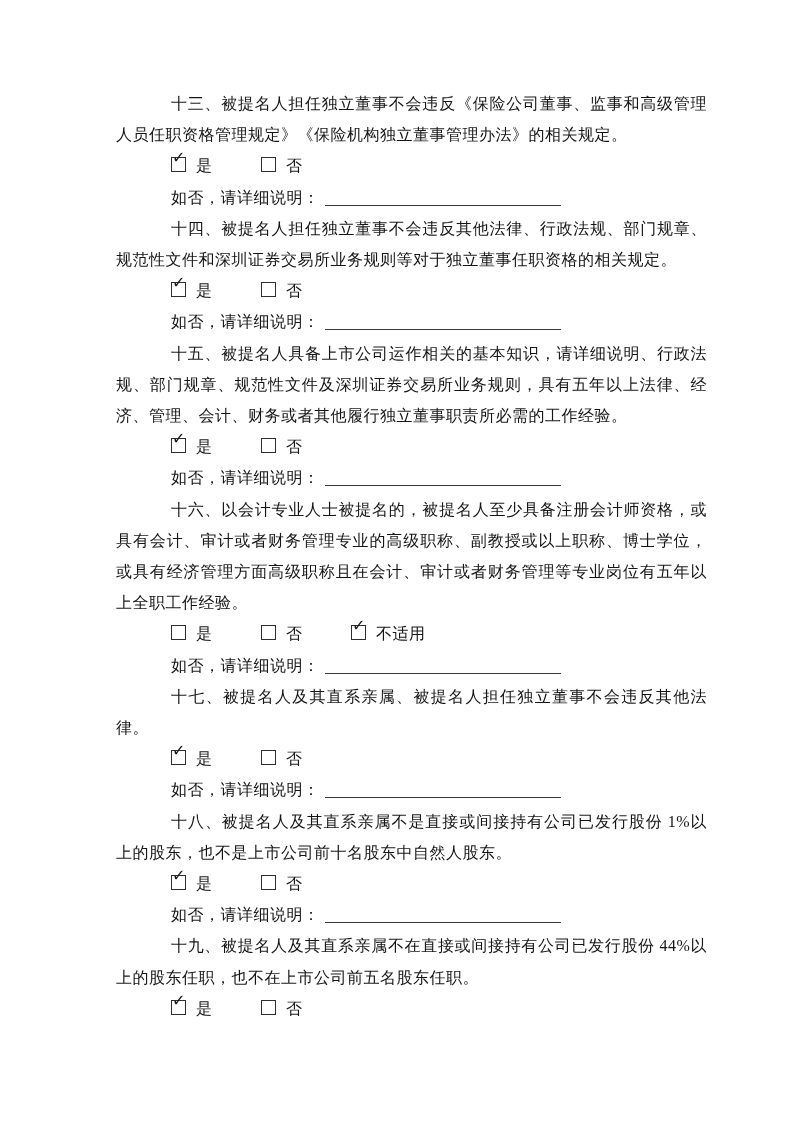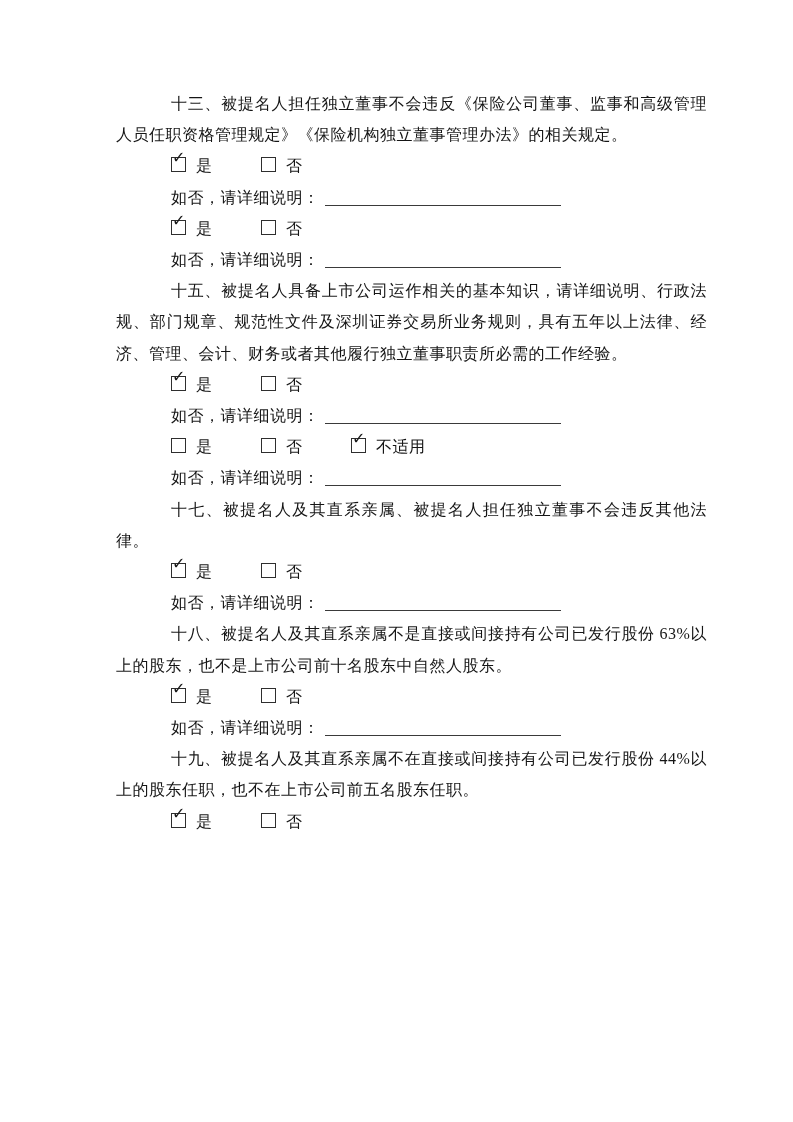--- a/index.html
+++ b/index.html
@@ -69,20 +69,21 @@
     <div class="row">
       <span class="opt" data-checked="true"><span class="cb"><span class="tick">✓</span></span><span>是</span></span>
       <span class="opt" data-checked="false"><span class="cb"></span><span>否</span></span>
     </div>
     <div class="row">
       <span>如否，请详细说明：</span><span class="blank"></span>
     </div>
   </section>
 
   <section>
+    <p class="para">十四、被提名人担任独立董事不会违反其他法律、行政法规、部门规章、规范性文件和深圳证券交易所业务规则等对于独立董事任职资格的相关规定。</p>
     <div class="row">
       <span class="opt" data-checked="true"><span class="cb"><span class="tick">✓</span></span><span>是</span></span>
       <span class="opt" data-checked="false"><span class="cb"></span><span>否</span></span>
     </div>
     <div class="row">
       <span>如否，请详细说明：</span><span class="blank"></span>
     </div>
   </section>
 
   <section>
@@ -90,20 +91,21 @@
     <div class="row">
       <span class="opt" data-checked="true"><span class="cb"><span class="tick">✓</span></span><span>是</span></span>
       <span class="opt" data-checked="false"><span class="cb"></span><span>否</span></span>
     </div>
     <div class="row">
       <span>如否，请详细说明：</span><span class="blank"></span>
     </div>
   </section>
 
   <section>
+    <p class="para">十六、以会计专业人士被提名的，被提名人至少具备注册会计师资格，或具有会计、审计或者财务管理专业的高级职称、副教授或以上职称、博士学位，或具有经济管理方面高级职称且在会计、审计或者财务管理等专业岗位有五年以上全职工作经验。</p>
     <div class="row">
       <span class="opt" data-checked="false"><span class="cb"></span><span>是</span></span>
       <span class="opt" data-checked="false"><span class="cb"></span><span>否</span></span>
       <span class="opt" data-checked="true"><span class="cb"><span class="tick">✓</span></span><span>不适用</span></span>
     </div>
     <div class="row">
       <span>如否，请详细说明：</span><span class="blank"></span>
     </div>
   </section>
 
@@ -112,21 +114,21 @@
     <div class="row">
       <span class="opt" data-checked="true"><span class="cb"><span class="tick">✓</span></span><span>是</span></span>
       <span class="opt" data-checked="false"><span class="cb"></span><span>否</span></span>
     </div>
     <div class="row">
       <span>如否，请详细说明：</span><span class="blank"></span>
     </div>
   </section>
 
   <section>
-    <p class="para">十八、被提名人及其直系亲属不是直接或间接持有公司已发行股份 63%以上的股东，也不是上市公司前十名股东中自然人股东。</p>
+    <p class="para">十八、被提名人及其直系亲属不是直接或间接持有公司已发行股份 1%以上的股东，也不是上市公司前十名股东中自然人股东。</p>
     <div class="row">
       <span class="opt" data-checked="true"><span class="cb"><span class="tick">✓</span></span><span>是</span></span>
       <span class="opt" data-checked="false"><span class="cb"></span><span>否</span></span>
     </div>
     <div class="row">
       <span>如否，请详细说明：</span><span class="blank"></span>
     </div>
   </section>
 
   <section>

